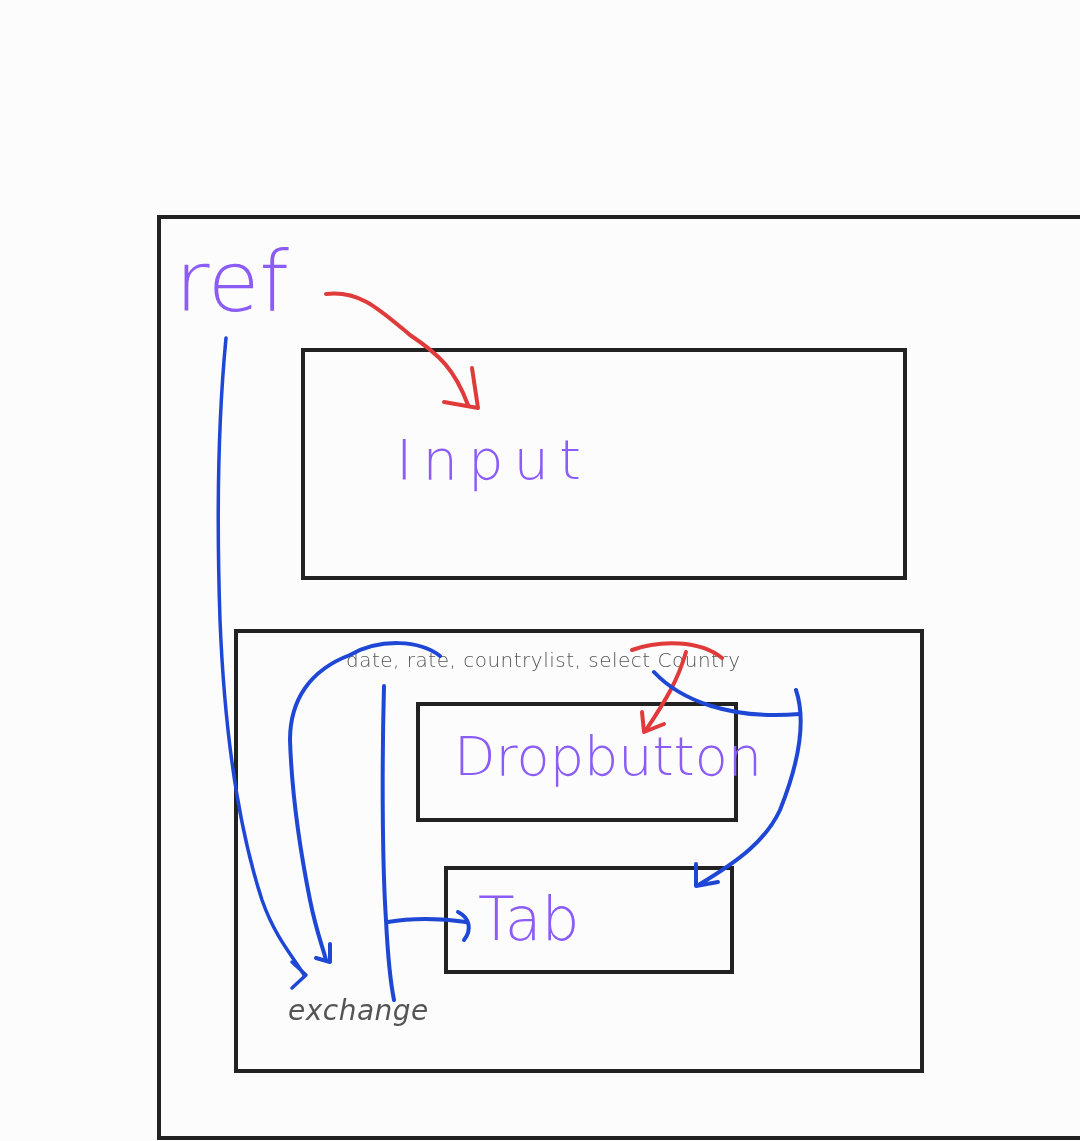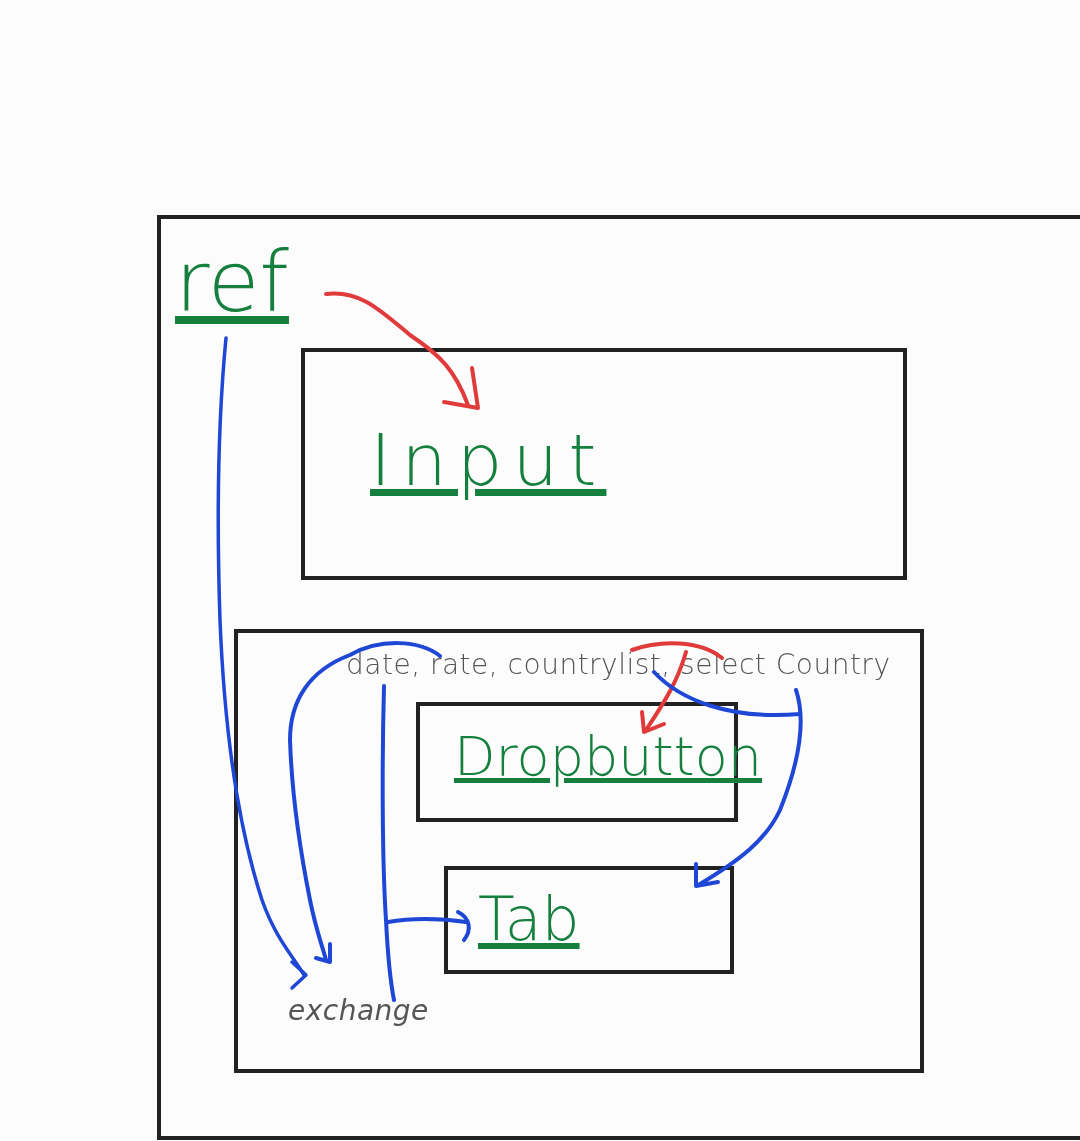--- a/index.html
+++ b/index.html
@@ -11,53 +11,52 @@
     font-family: "DejaVu Sans", sans-serif;
   }
   .box {
     position: absolute;
     border: 4px solid #222222;
     box-sizing: border-box;
     background: transparent;
   }
   .label {
     position: absolute;
-    color: #15803d;
+    color: #8b5cf6;
     white-space: nowrap;
-    text-decoration: underline;
   }
   .hand-big {
     font-family: "DejaVu Sans", sans-serif;
     font-weight: 300;
   }
   .small-note {
     position: absolute;
     color: #555555;
     font-family: "DejaVu Sans", sans-serif;
-    font-size: 28px;
+    font-size: 20px;
     font-weight: 300;
     white-space: nowrap;
     letter-spacing: 0.5px;
   }
   svg.overlay {
     position: absolute;
     left: 0; top: 0;
     width: 1080px; height: 1141px;
     pointer-events: none;
   }
 </style>
 </head>
 <body>
 
 <div class="box" style="left:157px; top:215px; width:930px; height:925px;"></div>
 
 <div class="label hand-big" style="left:175px; top:232px; font-size:84px; line-height:100px;">ref</div>
 
 <div class="box" style="left:301px; top:348px; width:606px; height:232px;"></div>
-<div class="label hand-big" style="left:370px; top:410px; font-size:72px; line-height:100px; letter-spacing:10px;">Input</div>
+<div class="label hand-big" style="left:396px; top:410px; font-size:56px; line-height:100px; letter-spacing:10px;">Input</div>
 
 <div class="box" style="left:234px; top:629px; width:690px; height:444px;"></div>
 
 <div class="small-note" style="left:346px; top:648px;">date, rate, countrylist, select Country</div>
 
 <div class="box" style="left:416px; top:702px; width:322px; height:120px;"></div>
 <div class="label hand-big" style="left:454px; top:722px; font-size:54px; line-height:70px;">Dropbutton</div>
 
 <div class="box" style="left:444px; top:866px; width:290px; height:108px;"></div>
 <div class="label hand-big" style="left:478px; top:884px; font-size:60px; line-height:70px;">Tab</div>

